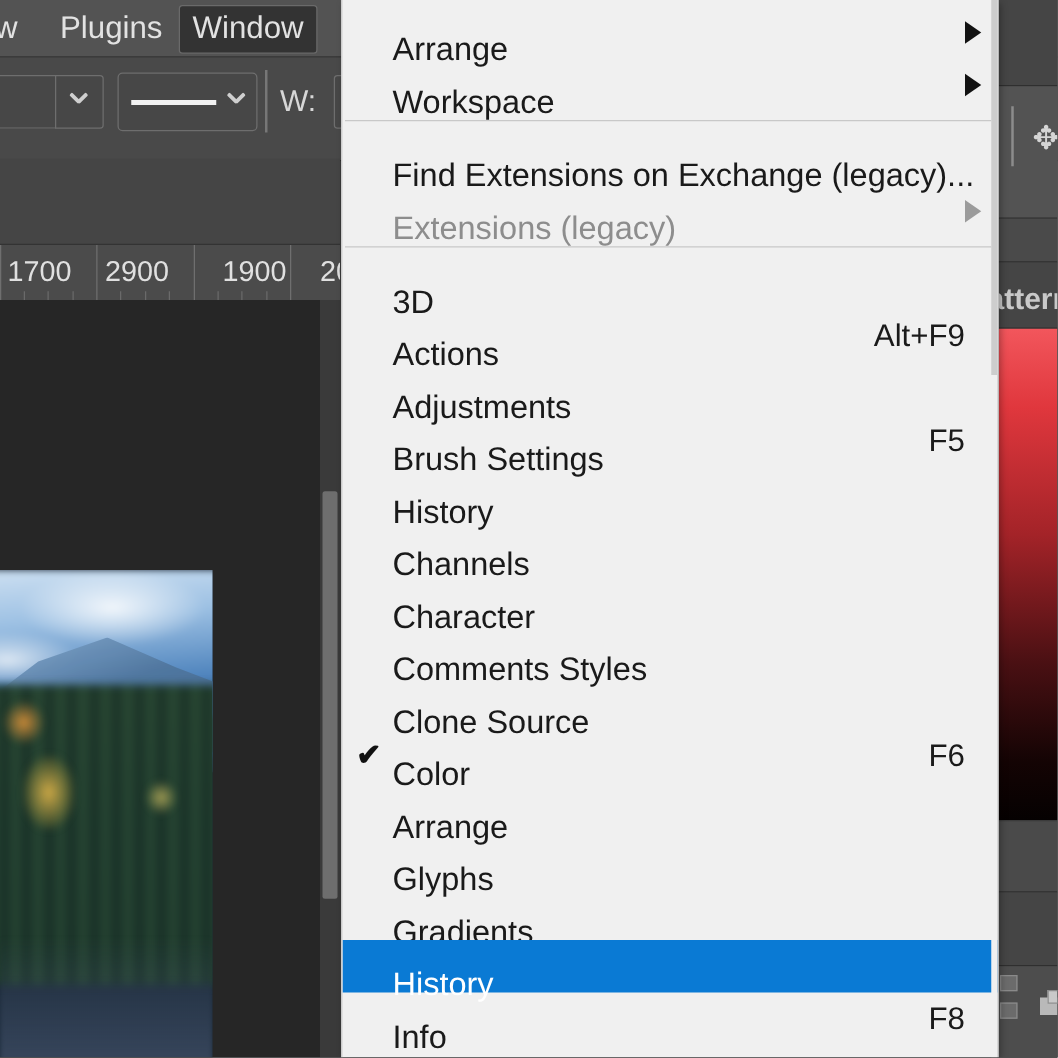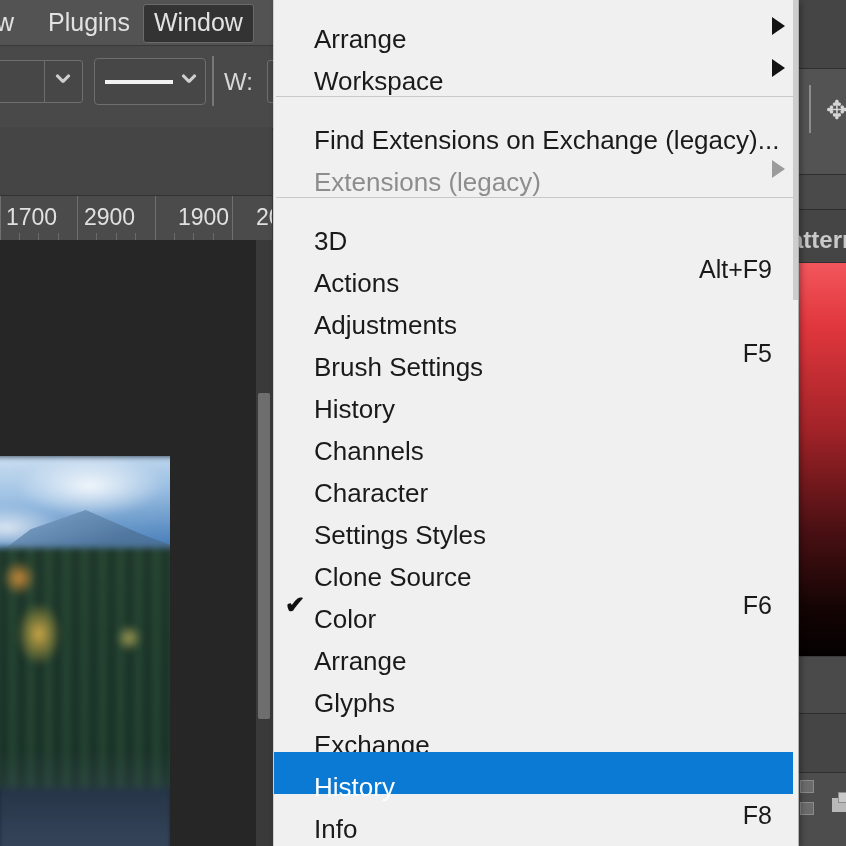--- a/index.html
+++ b/index.html
@@ -519,38 +519,38 @@
         <div class="menu-item">
           <span class="mi-label">History</span>
         </div>
         <div class="menu-item">
           <span class="mi-label">Channels</span>
         </div>
         <div class="menu-item">
           <span class="mi-label">Character</span>
         </div>
         <div class="menu-item">
-          <span class="mi-label">Settings Styles</span>
+          <span class="mi-label">Comments Styles</span>
         </div>
         <div class="menu-item">
           <span class="mi-label">Clone Source</span>
         </div>
         <div class="menu-item">
           <span class="mi-check">✔</span>
           <span class="mi-label">Color</span>
           <span class="mi-shortcut">F6</span>
         </div>
         <div class="menu-item">
           <span class="mi-label">Arrange</span>
         </div>
         <div class="menu-item">
           <span class="mi-label">Glyphs</span>
         </div>
         <div class="menu-item">
-          <span class="mi-label">Exchange</span>
+          <span class="mi-label">Gradients</span>
         </div>
         <div class="menu-item selected">
           <span class="mi-label">History</span>
         </div>
         <div class="menu-item">
           <span class="mi-label">Info</span>
           <span class="mi-shortcut">F8</span>
         </div>
       </div>
     <div class="menu-scrollbar">

